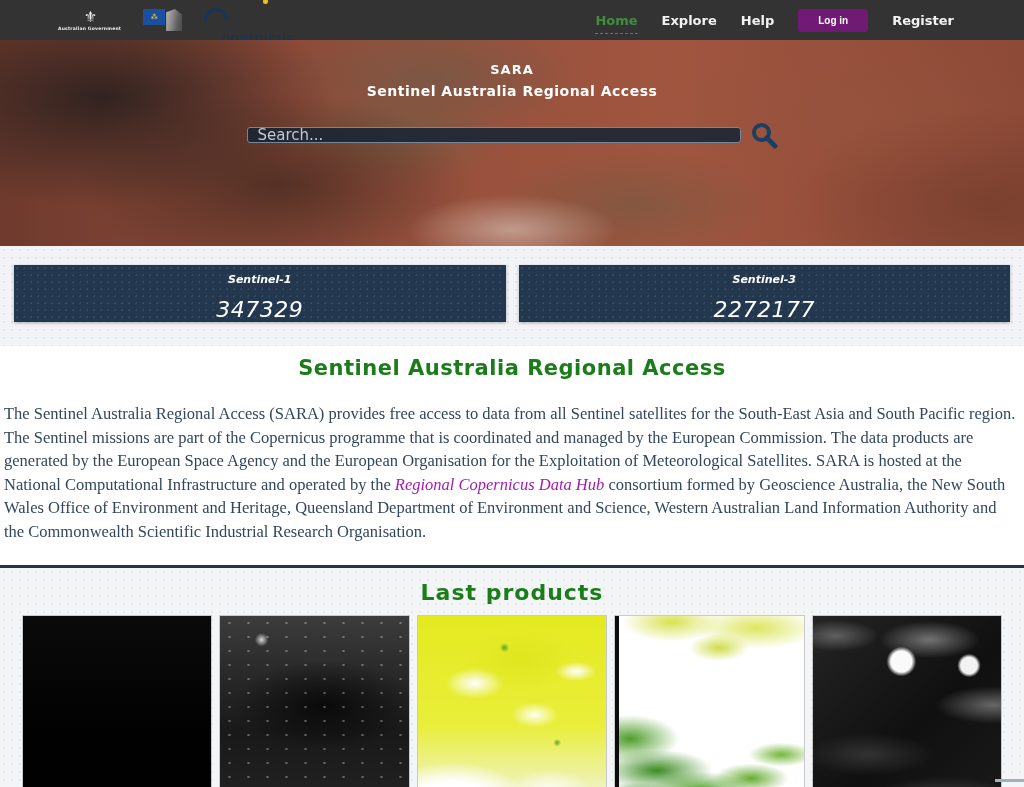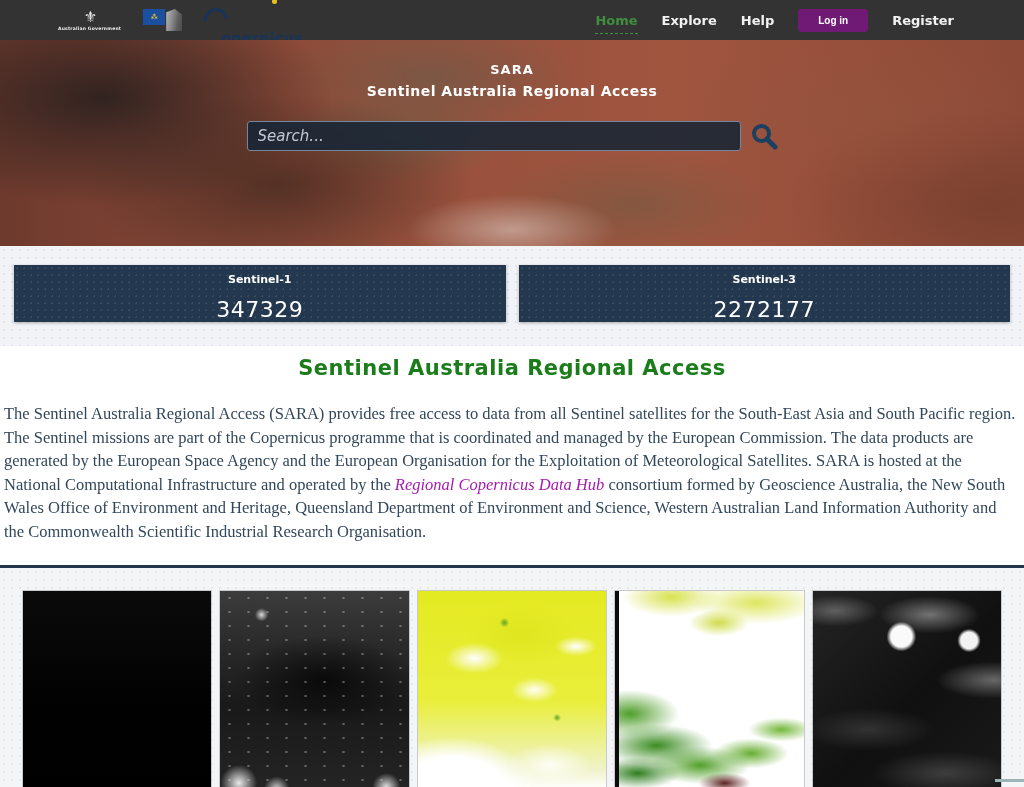--- a/index.html
+++ b/index.html
@@ -16,21 +16,21 @@
   .logo-ec { display:flex; align-items:flex-start; }
   .ec-flag { width:22px; height:16px; background:#1b4fa0; position:relative; display:flex; align-items:center; justify-content:center; }
   .ec-flag span { color:#ffd617; font-size:7px; line-height:1; }
   .ec-building { width:16px; height:22px; margin-left:1px;
        background:linear-gradient(100deg,#b9b9b9 0%,#8a8a8a 40%,#5f5f5f 70%,#4a4a4a 100%); 
        clip-path:polygon(0 15%,55% 0,100% 25%,100% 100%,0 100%);}
   .logo-cop { display:flex; align-items:center; position:relative; }
   .cop-c { width:24px; height:24px; border:3px solid #16345c; border-radius:50%;
            border-right-color:transparent; border-bottom-color:transparent;
            transform:rotate(40deg); margin-right:-7px; }
-  .cop-text { font-size:14px; font-weight:bold; color:#16345c; letter-spacing:.5px;margin-top:35px; }
+  .cop-text { font-size:14px; font-weight:normal; color:#16345c; letter-spacing:.5px;margin-top:35px; }
   .cop-dot { position:absolute; right:26px; top:4px; width:5px; height:5px; background:#e8c21a; border-radius:50%; }
 
   .nav-right { display:flex; align-items:center; gap:24px; }
   .nav-link { color:#f2f2f2; font-size:13px; font-weight:bold; cursor:pointer;text-align:right; }
   .nav-link.active { color:#3f8f3f; padding-bottom:5px; border-bottom:1px dashed #3f8f3f; margin-bottom:-6px; }
   .btn-login { background:#701a75; color:#fff; font-size:10px; font-weight:bold;
                padding:6px 20px; border:none; border-radius:3px; cursor:pointer; }
 
   
   .hero { height:206px; position:relative; text-align:center; color:#fff;
@@ -42,29 +42,29 @@
       radial-gradient(ellipse 220px 90px at 42% 18%, rgba(100,92,74,.55), transparent 70%),
       radial-gradient(ellipse 170px 65px at 38% 48%, rgba(92,100,72,.45), transparent 70%),
       radial-gradient(ellipse 200px 80px at 62% 80%, rgba(84,92,66,.35), transparent 70%),
       radial-gradient(ellipse 260px 110px at 84% 35%, rgba(148,84,62,.5), transparent 70%),
       radial-gradient(ellipse 300px 140px at 97% 80%, rgba(110,58,42,.6), transparent 70%),
       linear-gradient(90deg,#6e3a2d 0%,#96503c 38%,#a0553f 66%,#8d4a37 100%);
   }
   .hero-title { padding-top:22px; font-size:13px; font-weight:bold; letter-spacing:1px; }
   .hero-sub { margin-top:6px; font-size:14px; font-weight:bold; letter-spacing:.5px; }
   .search-row { margin-top:22px; display:flex; justify-content:center; align-items:center; gap:9px; }
-  .search-input { width:494px; height:30px; background:rgba(23,38,54,.88);
+  .search-input { width:494px; height:16px; background:rgba(23,38,54,.88);
       border:1px solid #77859a; border-radius:3px; color:#cfd6dd; font-size:15px;
-      padding:0 10px; font-family:"DejaVu Sans",sans-serif;font-style:italic; }
+      padding:0 10px; font-family:"DejaVu Sans",sans-serif; }
   .search-input::placeholder { color:#c2c9d1; }
   .search-btn { background:transparent; border:none; cursor:pointer; padding:0; line-height:0; }
 
   
   .stats { background-color:#f1f3f6; height:100px; padding:19px 14px 16px 14px;
-    background-image:radial-gradient(#e0e4ea 1px, transparent 1px); background-size:8px 8px; }
+    background-image:radial-gradient(#e0e4ea 1px, transparent 1px); background-size:8px 8px;font-style:italic; }
   .stats-row { display:flex; gap:13px; }
   .stat-card { flex:1; height:57px; background-color:#23384e; color:#fff; text-align:center;
     padding-top:8px; cursor:pointer; box-shadow:0 1px 3px rgba(0,0,0,.3);
     background-image:radial-gradient(rgba(255,255,255,.10) 1px, transparent 1px); background-size:7px 7px; }
   .stat-label { font-size:11px; font-weight:bold; }
   .stat-value { font-size:22px; margin-top:11px; letter-spacing:.5px; }
 
   
   .about { background:#fff; padding:8px 4px 0 4px; }
   .about h2 { text-align:center; color:#1a7d1a; font-size:21px; font-weight:bold; margin-top:2px; letter-spacing:.5px; }
@@ -184,20 +184,21 @@
 </div>
 
 <div class="about">
   <h2>Sentinel Australia Regional Access</h2>
   <p><span>The Sentinel Australia Regional Access (SARA) provides free access to data from all Sentinel satellites for the South-East Asia and South Pacific region. The Sentinel missions are part of the Copernicus programme that is coordinated and managed by the European Commission. The data products are generated by the European Space Agency and the European Organisation for the Exploitation of Meteorological Satellites. SARA is hosted at the National Computational Infrastructure and operated by the </span><a>Regional Copernicus Data Hub</a><span> consortium formed by Geoscience Australia, the New South Wales Office of Environment and Heritage, Queensland Department of Environment and Science, Western Australian Land Information Authority and the Commonwealth Scientific Industrial Research Organisation.</span></p>
 </div>
 <div class="about-spacer"></div>
 <div class="divider"></div>
 
 <div class="last-products">
+  <h2>Last products</h2>
   <div class="thumbs">
     <div class="thumb">
         <div class="thumb-art art-1"></div>
       </div>
     <div class="thumb">
         <div class="thumb-art art-2"></div>
       </div>
     <div class="thumb">
         <div class="thumb-art art-3"></div>
       </div>

